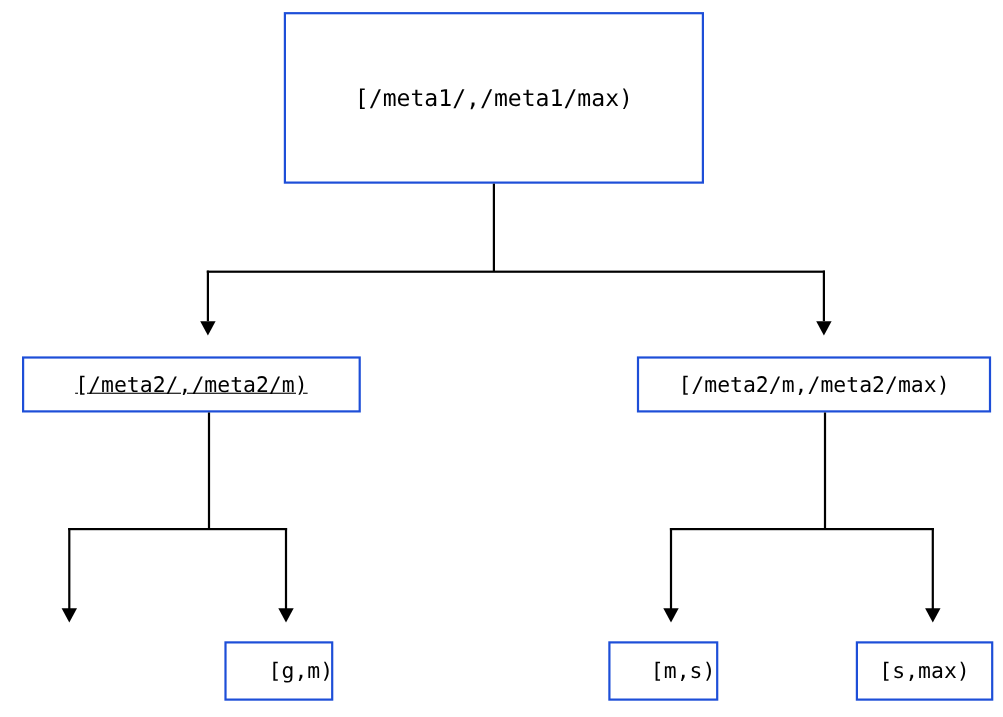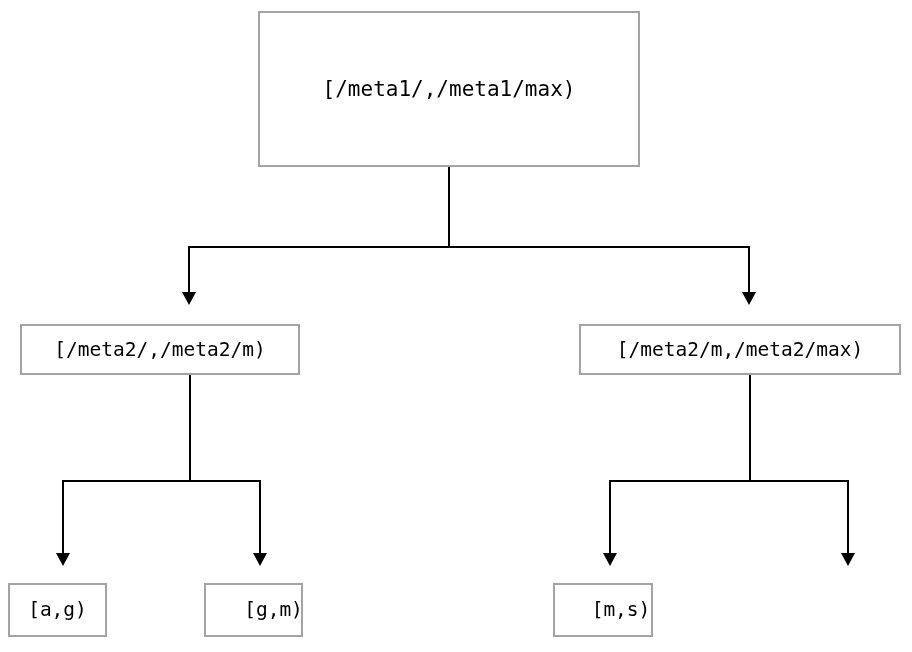--- a/index.html
+++ b/index.html
@@ -13,21 +13,21 @@
   #canvas {
     position: relative;
     width: 912px;
     height: 652px;
     background: #ffffff;
     overflow: hidden;
   }
   .node {
     position: absolute;
     box-sizing: border-box;
-    border: 2px solid #a3a3a3;
+    border: 2px solid #1d4ed8;
     background: #ffffff;
     display: flex;
     align-items: center;
     justify-content: center;
     color: #000000;
     white-space: pre;
   }
   .node-label {
     display: block;
     line-height: 1;
@@ -36,23 +36,24 @@
   .node-root {
     left: 258px;
     top: 11px;
     width: 382px;
     height: 156px;
     font-size: 21px;
   }
   .node-mid-left {
     left: 20px;
     top: 324px;
-    width: 280px;
+    width: 308px;
     height: 51px;
     font-size: 19.5px;
+    text-decoration: underline;
   }
   .node-mid-right {
     left: 579px;
     top: 324px;
     width: 322px;
     height: 51px;
     font-size: 19.5px;
   }
   .node-leaf {
     height: 54px;
@@ -116,23 +117,23 @@
   <div class="edge-v" style="left:259px; top:480px; height:75px;"></div>
   <div class="arrow-head" style="left:253px; top:553px;"></div>
 
   <div class="edge-v" style="left:749px; top:375px; height:106px;"></div>
   <div class="edge-h" style="left:609px; top:480px; width:240px;"></div>
   <div class="edge-v" style="left:609px; top:480px; height:75px;"></div>
   <div class="arrow-head" style="left:603px; top:553px;"></div>
   <div class="edge-v" style="left:847px; top:480px; height:75px;"></div>
   <div class="arrow-head" style="left:841px; top:553px;"></div>
 
-  <div class="node node-leaf node-leaf-0">
-    <span class="node-label">[a,g)</span>
-  </div>
   <div class="node node-leaf node-leaf-1">
     <span class="node-label">[g,m)</span>
   </div>
   <div class="node node-leaf node-leaf-2">
     <span class="node-label">[m,s)</span>
   </div>
+  <div class="node node-leaf node-leaf-3">
+    <span class="node-label">[s,max)</span>
+  </div>
 
 </div>
 
 </body></html>

